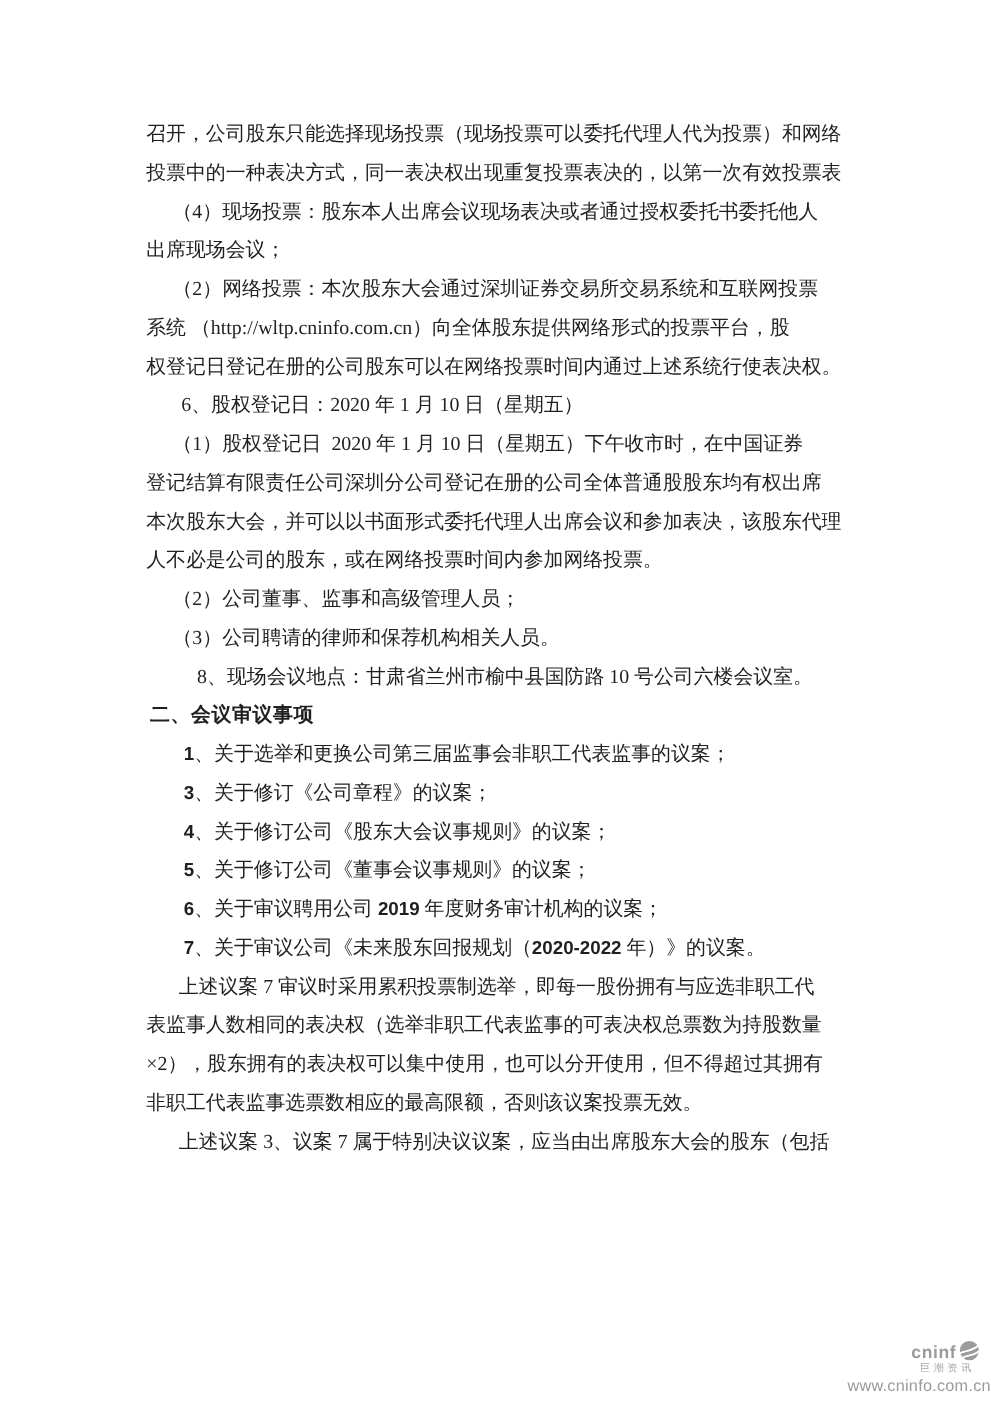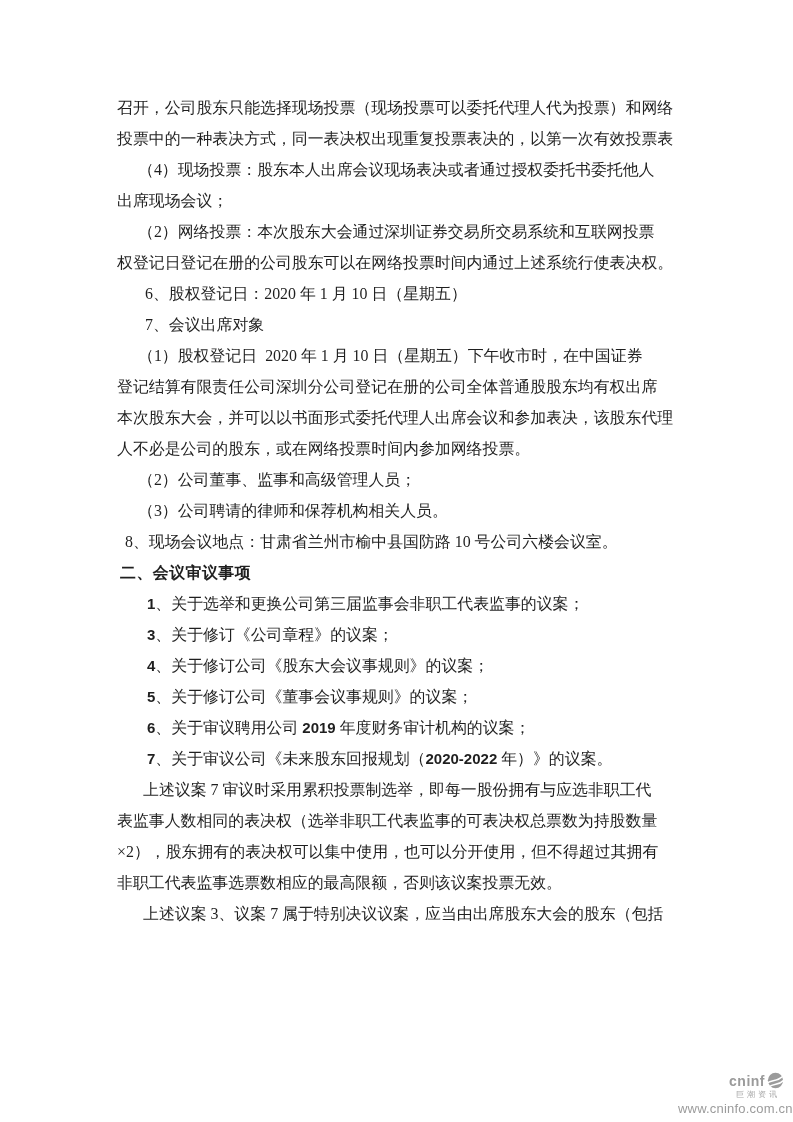--- a/index.html
+++ b/index.html
@@ -22,21 +22,21 @@
   }
   .line {
     height: 31px;
     line-height: 31px;
     white-space: pre;
   }
   
   .i0    { padding-left: 0; }
   .ip    { padding-left: 21px; }  
   .inum  { padding-left: 28px; }  
-  .i8    { padding-left: 8px;  }  
+  .i8    { padding-left: 8px; text-align: center;  }  
   .ihead { padding-left: 3px;  }  
   .iitem { padding-left: 30px; }  
   .ipara { padding-left: 26px; }  
   .b {
     font-weight: 700;
     font-family: "Liberation Sans", sans-serif;
     letter-spacing: 0.5px;
   }
   .r-s {  }
   .r-n { 
@@ -87,23 +87,23 @@
 <body>
 
 <div class="page">
 
   <div class="doc">
       <div class="line i0"><span class="r-s">召开，公司股东只能选择现场投票（现场投票可以委托代理人代为投票）和网络</span></div>
       <div class="line i0"><span class="r-s">投票中的一种表决方式，同一表决权出现重复投票表决的，以第一次有效投票表</span></div>
       <div class="line ip"><span class="r-s">（4）现场投票：股东本人出席会议现场表决或者通过授权委托书委托他人</span></div>
       <div class="line i0"><span class="r-s">出席现场会议；</span></div>
       <div class="line ip"><span class="r-s">（2）网络投票：本次股东大会通过深圳证券交易所交易系统和互联网投票</span></div>
+      <div class="line i0"><span class="r-s">系统 （http://wltp.cninfo.com.cn）向全体股东提供网络形式的投票平台，股</span></div>
       <div class="line i0"><span class="r-s">权登记日登记在册的公司股东可以在网络投票时间内通过上述系统行使表决权。</span></div>
       <div class="line inum"><span class="r-s">6、股权登记日：2020 年 1 月 10 日（星期五）</span></div>
-      <div class="line inum"><span class="r-s">7、会议出席对象</span></div>
       <div class="line ip"><span class="r-s">（1）股权登记日  2020 年 1 月 10 日（星期五）下午收市时，在中国证券</span></div>
       <div class="line i0"><span class="r-s">登记结算有限责任公司深圳分公司登记在册的公司全体普通股股东均有权出席</span></div>
       <div class="line i0"><span class="r-s">本次股东大会，并可以以书面形式委托代理人出席会议和参加表决，该股东代理</span></div>
       <div class="line i0"><span class="r-s">人不必是公司的股东，或在网络投票时间内参加网络投票。</span></div>
       <div class="line ip"><span class="r-s">（2）公司董事、监事和高级管理人员；</span></div>
       <div class="line ip"><span class="r-s">（3）公司聘请的律师和保荐机构相关人员。</span></div>
       <div class="line i8"><span class="r-s">8、现场会议地点：甘肃省兰州市榆中县国防路 10 号公司六楼会议室。</span></div>
       <div class="line ihead b"><span class="r-s">二、会议审议事项</span></div>
       <div class="line iitem"><span class="r-n">1</span><span class="r-s">、关于选举和更换公司第三届监事会非职工代表监事的议案；</span></div>
       <div class="line iitem"><span class="r-n">3</span><span class="r-s">、关于修订《公司章程》的议案；</span></div>

